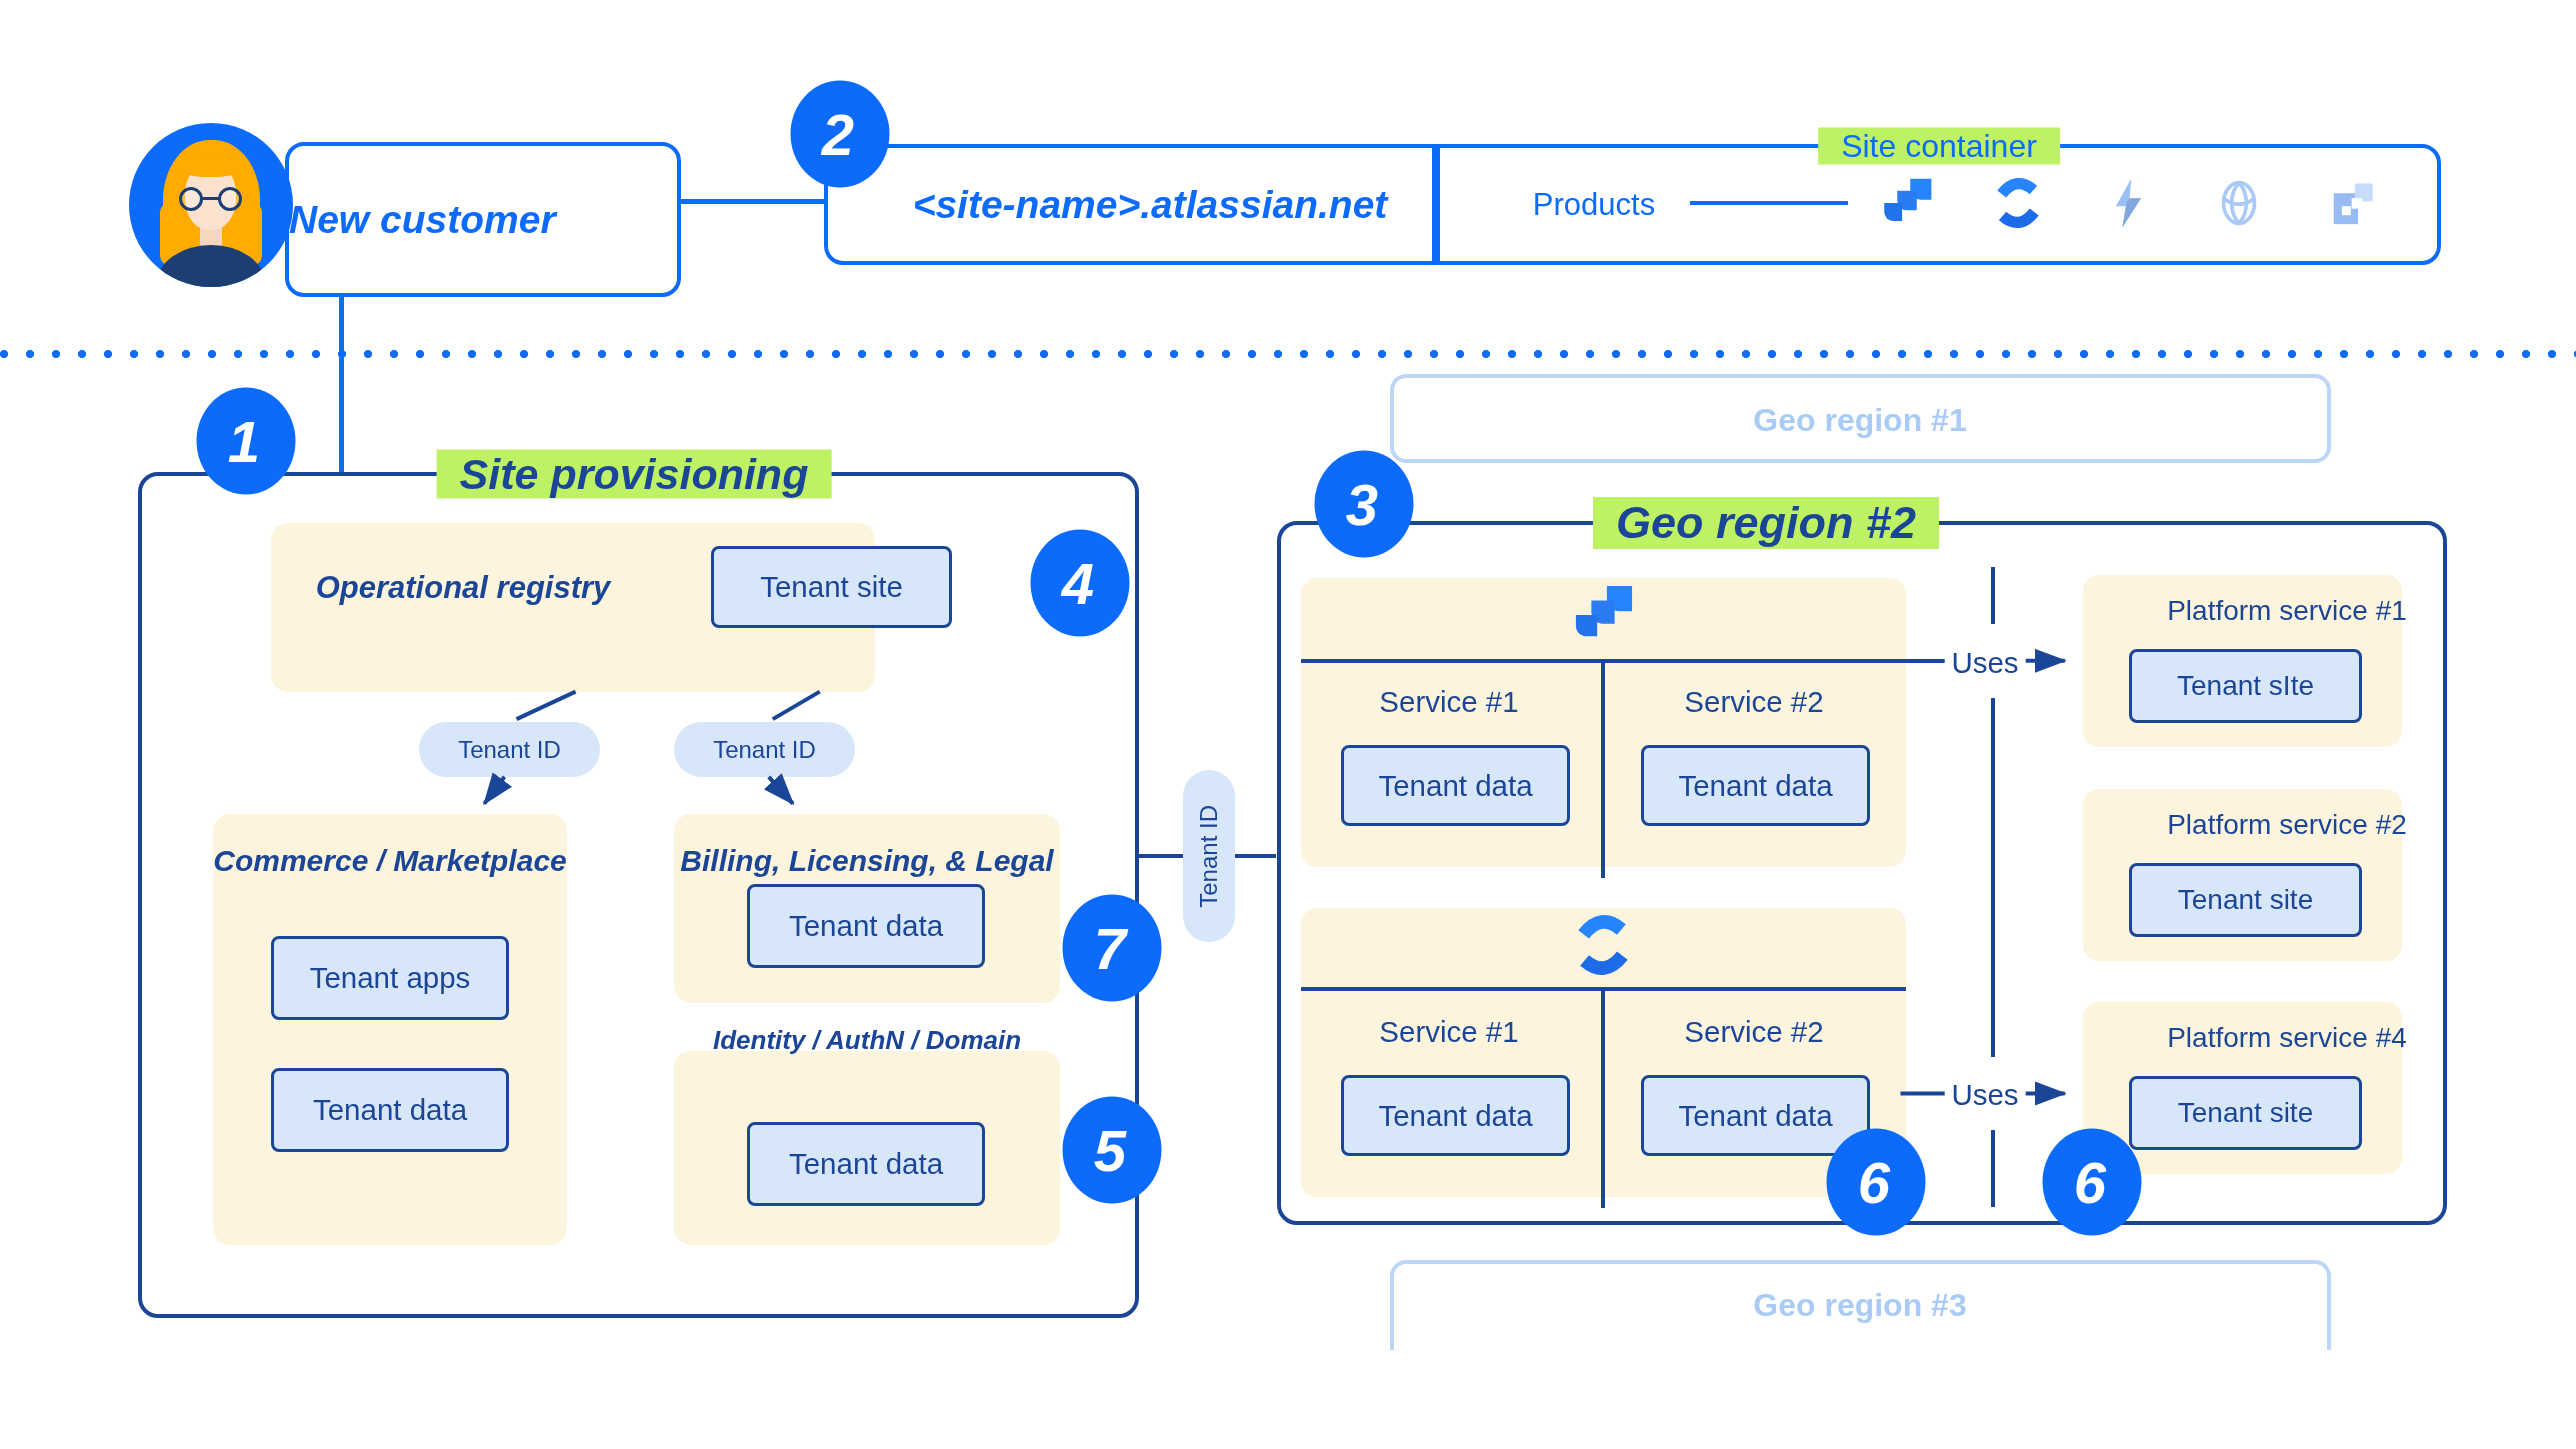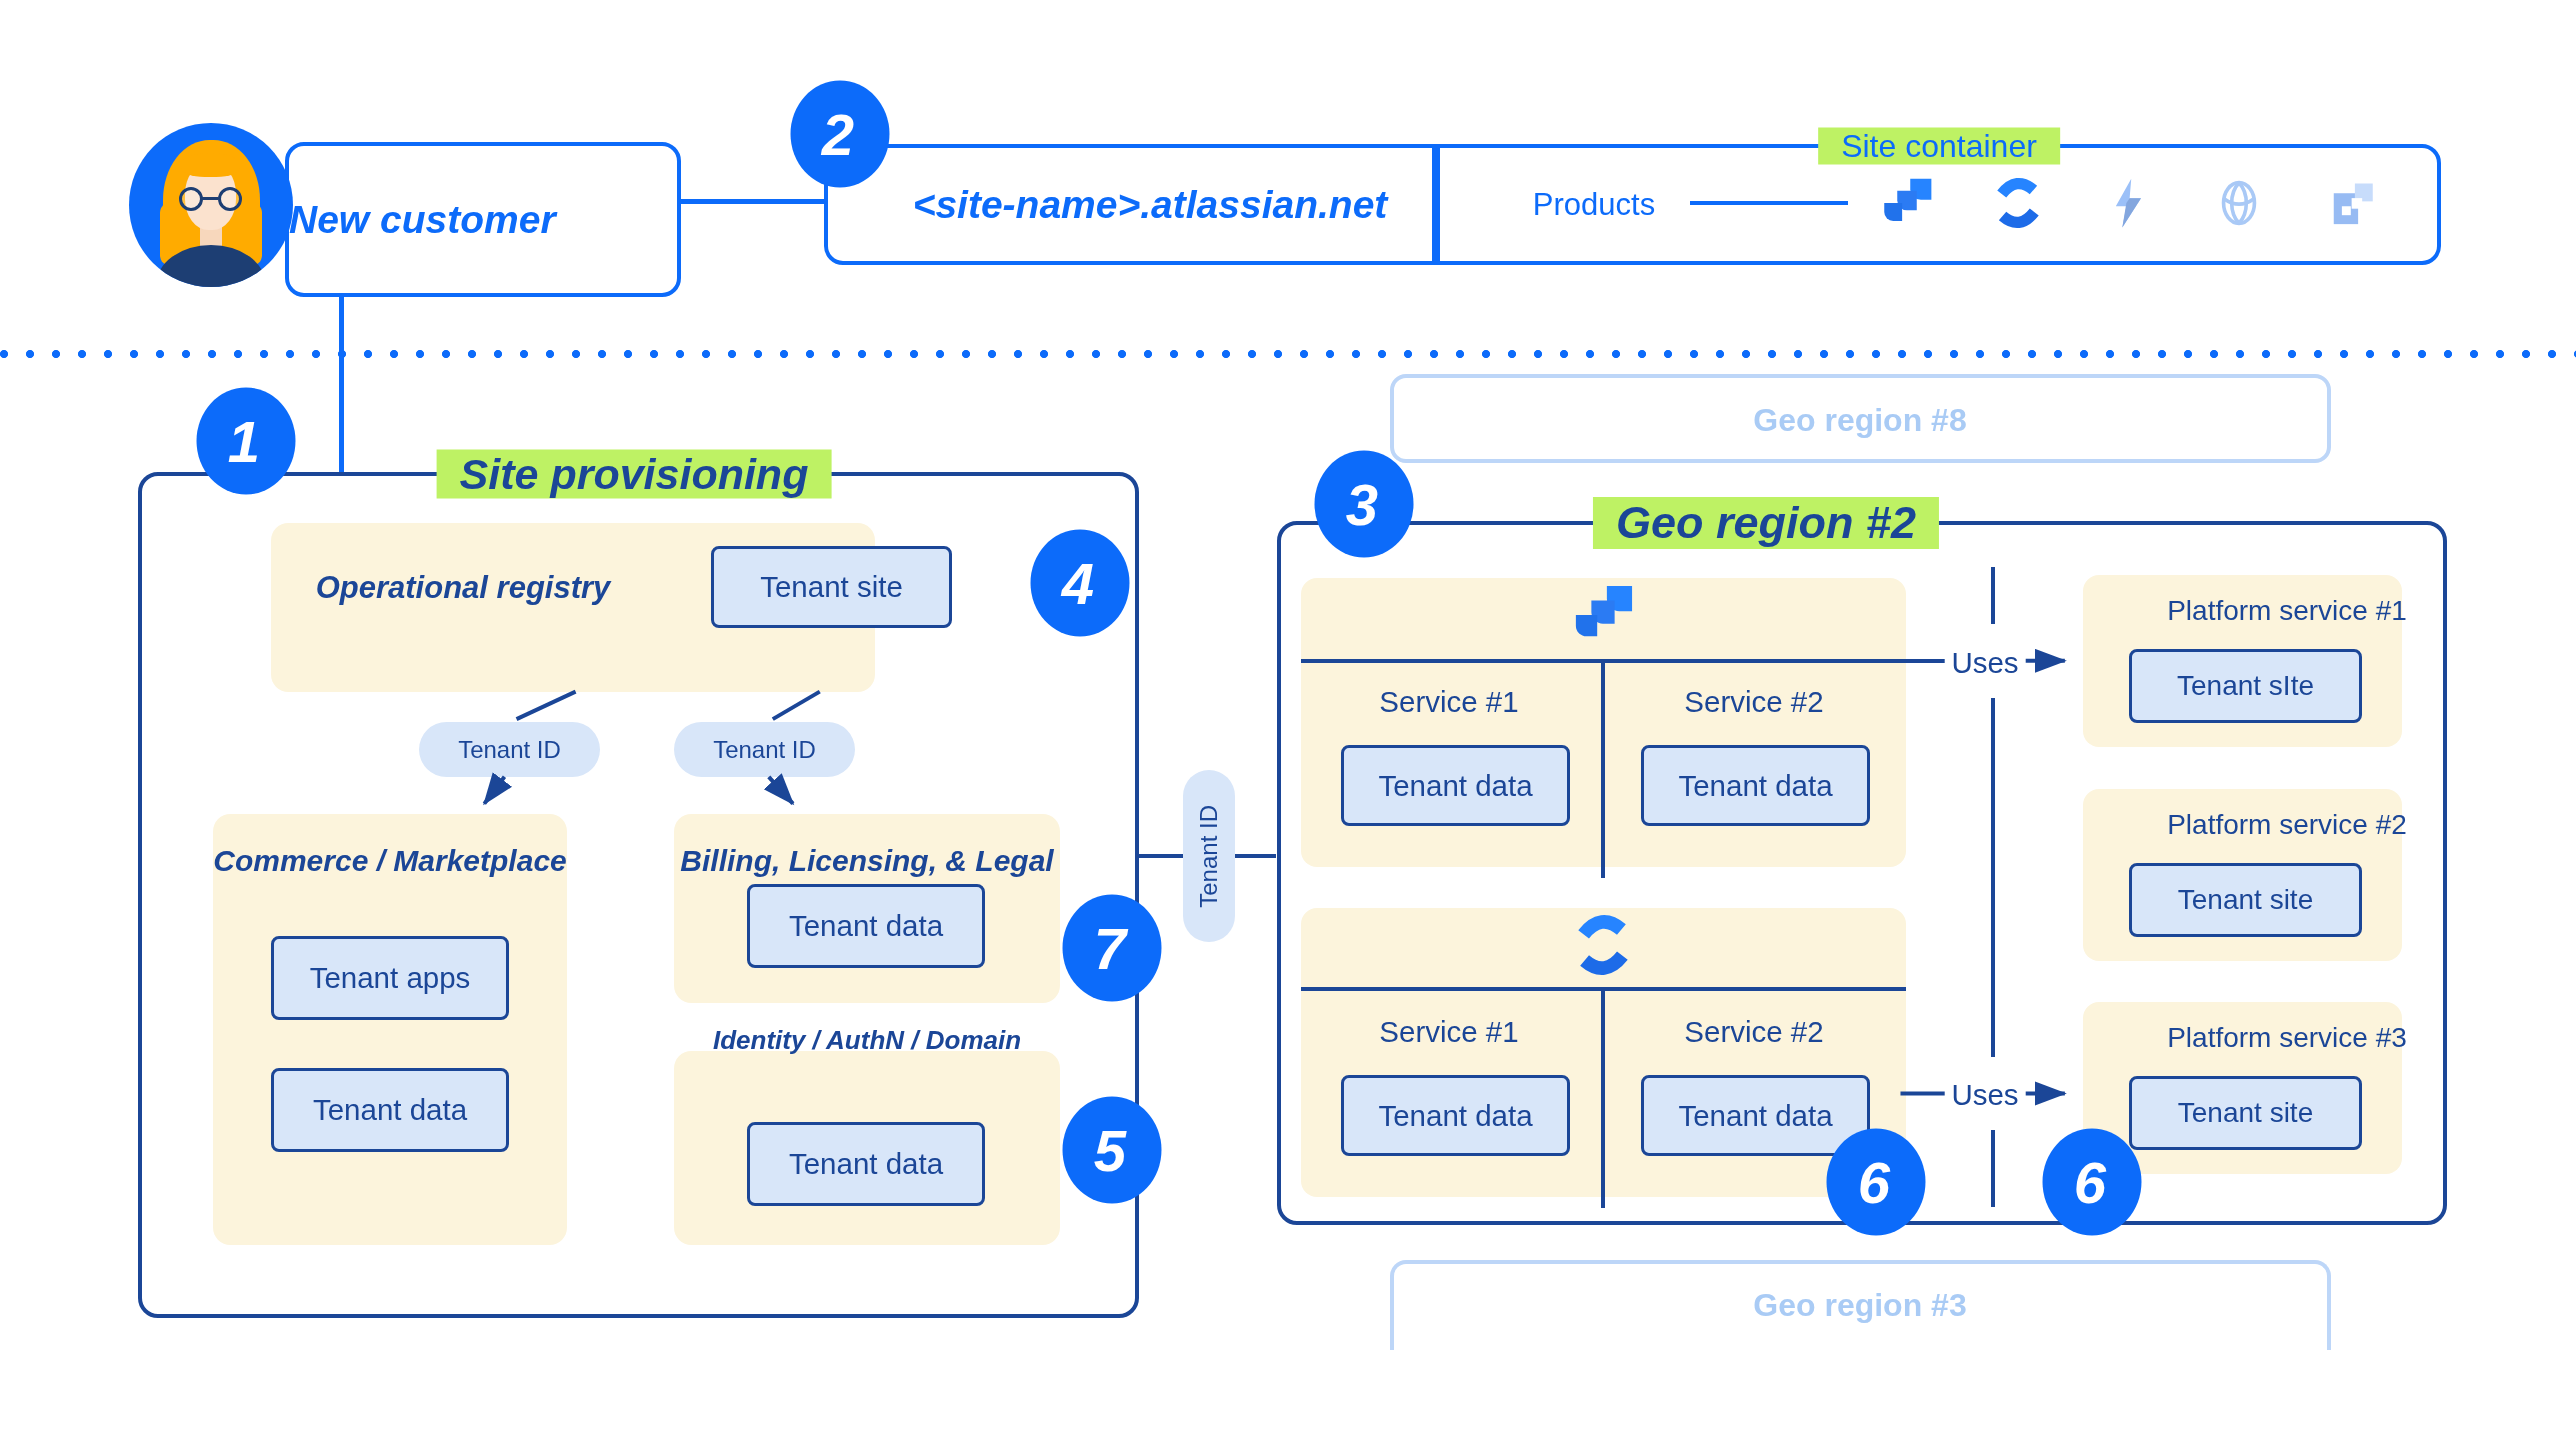--- a/index.html
+++ b/index.html
@@ -118,21 +118,21 @@
   <svg class="icon" style="left:2324px;top:177px;" width="52" height="52" viewBox="0 0 64 64">
     <rect x="12" y="20" width="30" height="38" fill="#97BBF3"></rect>
     <rect x="38" y="8" width="22" height="22" fill="#C7DCFB"></rect>
     <rect x="34" y="26" width="13" height="13" fill="#ffffff"></rect>
     <rect x="22" y="36" width="11" height="11" fill="#ffffff"></rect>
   </svg>
 
   <div class="dotted"></div>
 
   <div class="pale-box" style="left:1390px;top:374px;width:941px;height:89px;"></div>
-  <div class="center-label geo-pale-label" style="left:1860px;top:420px;">Geo region #8</div>
+  <div class="center-label geo-pale-label" style="left:1860px;top:420px;">Geo region #1</div>
 
   <div class="navy-box" style="left:138px;top:472px;width:1001px;height:846px;"></div>
   <div class="edge-label title-it" style="left:634px;top:474px;font-size:43px;">Site provisioning</div>
   <div class="badge" style="left:246px;top:441px;">
       <span>1</span>
     </div>
 
   <div class="cream-box" style="left:271px;top:523px;width:604px;height:169px;"></div>
   <div class="center-label title-it" style="left:463px;top:588px;font-size:31px;">Operational registry</div>
   <div class="chip" style="left:711px;top:546px;width:241px;height:82px;">
@@ -233,21 +233,21 @@
       <span>Tenant sIte</span>
     </div>
 
   <div class="cream-box" style="left:2083px;top:789px;width:319px;height:172px;border-radius:16px;"></div>
   <div class="ps-title" style="left:2243px;top:825px;">Platform service #2</div>
   <div class="chip" style="left:2129px;top:863px;width:233px;height:74px;font-size:28px;">
       <span>Tenant site</span>
     </div>
 
   <div class="cream-box" style="left:2083px;top:1002px;width:319px;height:172px;border-radius:16px;"></div>
-  <div class="ps-title" style="left:2243px;top:1038px;">Platform service #3</div>
+  <div class="ps-title" style="left:2243px;top:1038px;">Platform service #4</div>
   <div class="chip" style="left:2129px;top:1076px;width:233px;height:74px;font-size:28px;">
       <span>Tenant site</span>
     </div>
 
   <div class="badge" style="left:1876px;top:1182px;">
       <span>6</span>
     </div>
   <div class="badge" style="left:2092px;top:1182px;">
       <span>6</span>
     </div>

